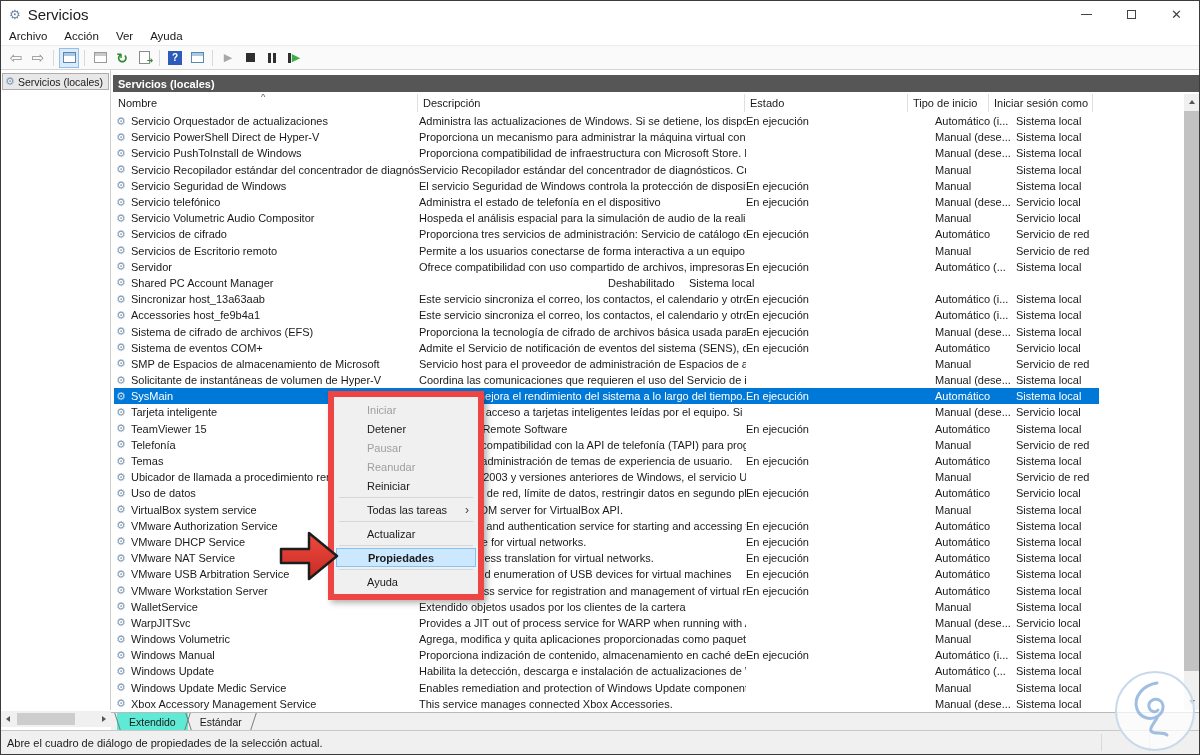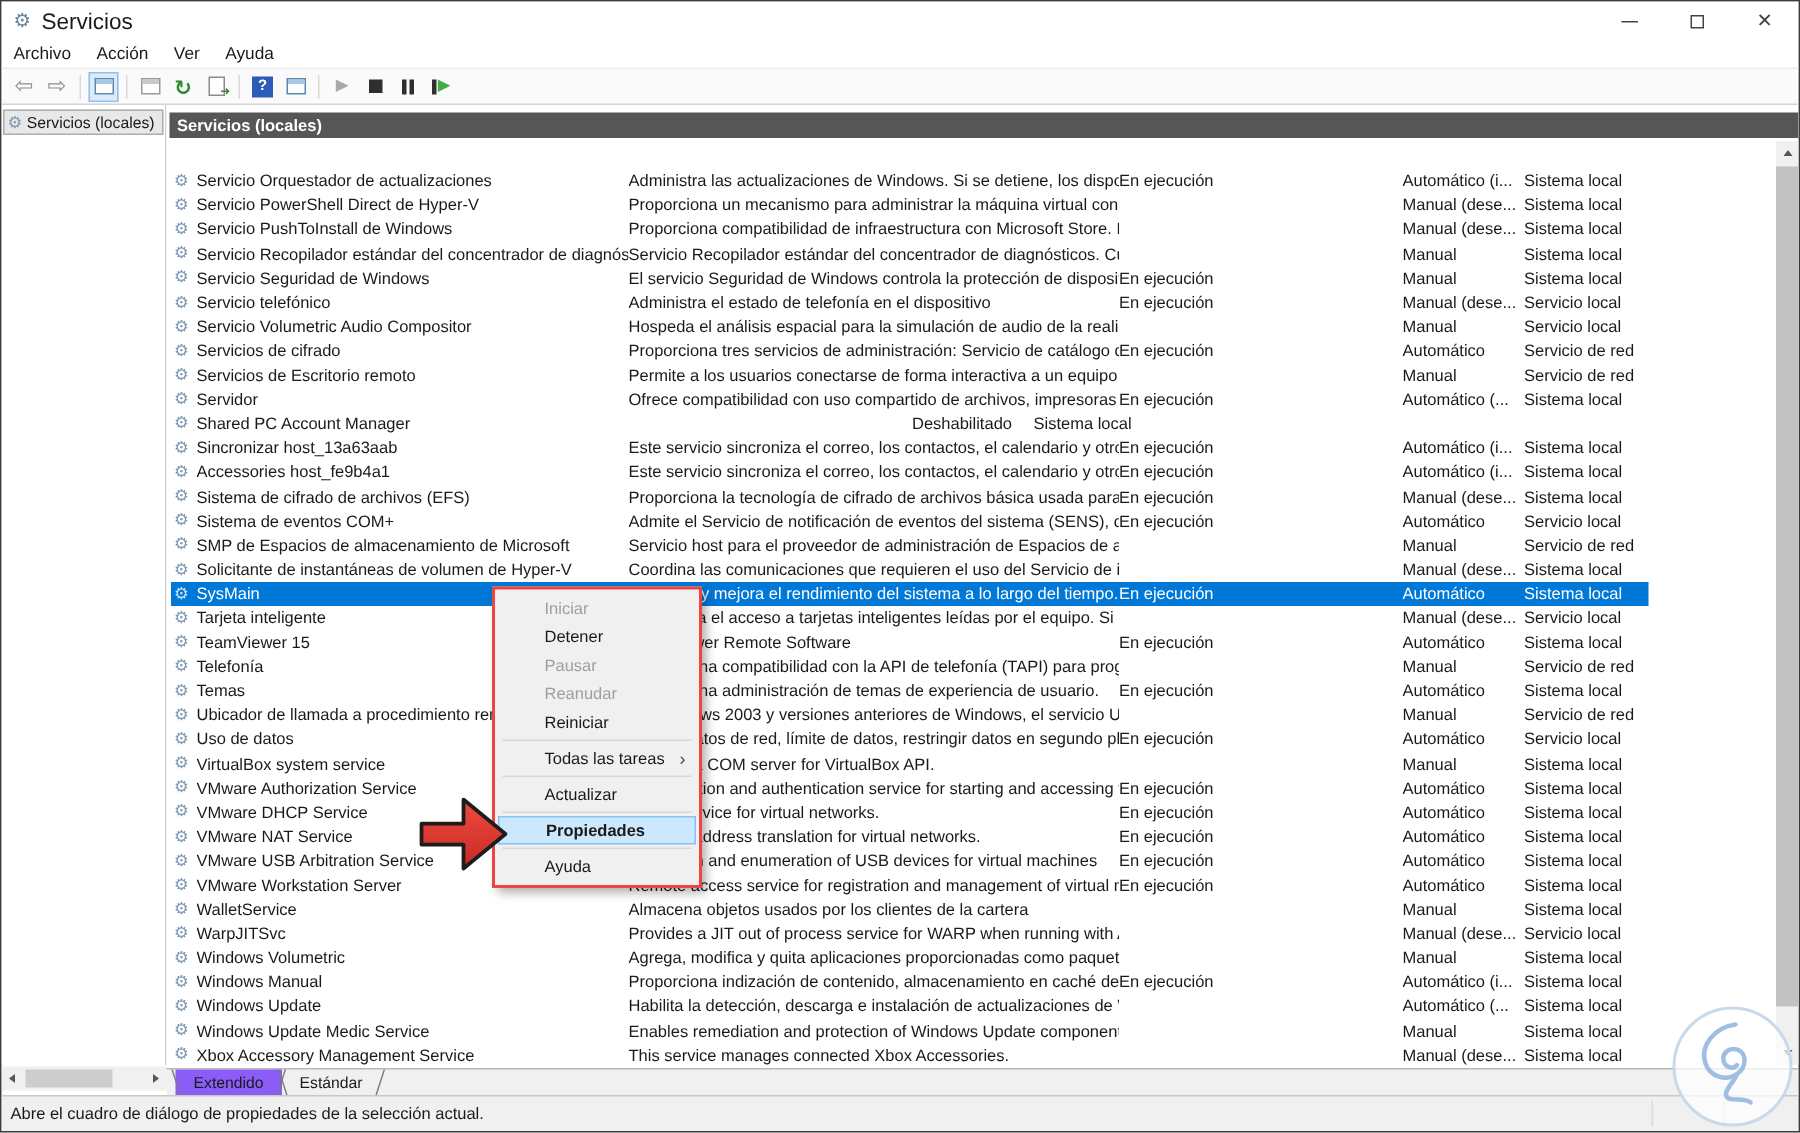--- a/index.html
+++ b/index.html
@@ -76,28 +76,28 @@
   .vs-up{top:0;} .vs-down{bottom:0;}
   .tri-u{width:0;height:0;border-left:3.5px solid transparent;border-right:3.5px solid transparent;border-bottom:4.5px solid #555;}
   .tri-d{width:0;height:0;border-left:3.5px solid transparent;border-right:3.5px solid transparent;border-top:4.5px solid #555;}
   .vs-thumb{position:absolute;left:0;top:17px;width:15px;height:560px;background:#c2c2c2;}
 
   
   .tabbar{position:absolute;left:110px;right:0;top:711px;height:18px;background:#f0f0f0;border-top:1px solid #b9b9b9;display:flex;align-items:stretch;padding-left:6px;}
   .tab{position:relative;padding:0 12px;display:flex;align-items:center;font-size:10.5px;}
   .tab::before{content:"";position:absolute;left:0;top:0;bottom:0;width:1px;background:#7a7a7a;transform:skewX(18deg);}
   .tab::after{content:"";position:absolute;right:0;top:0;bottom:0;width:1px;background:#7a7a7a;transform:skewX(-18deg);}
-  .tab.active{background:#8b5cf6;}
+  .tab.active{background:#5eead4;}
 
   
   .statusbar{position:absolute;left:0;right:0;top:729px;bottom:0;background:#f0f0f0;border-top:1px solid #c8c8c8;display:flex;align-items:center;padding-left:6px;font-size:11px;}
   .sb-sep{position:absolute;top:3px;bottom:3px;width:1px;background:#d9d9d9;}
 
   
-  .ctxmenu{position:absolute;left:327px;top:390px;width:140px;background:#f0f0f0;border:2px solid #ef4444;box-shadow:3px 3px 6px rgba(0,0,0,0.3);padding:3px 0;z-index:30;}
+  .ctxmenu{position:absolute;left:327px;top:390px;width:156px;background:#f0f0f0;border:6px solid #ef4444;box-shadow:3px 3px 6px rgba(0,0,0,0.3);padding:3px 0;z-index:30;}
   .mi{height:19px;display:flex;align-items:center;padding-left:33px;position:relative;font-size:11px;}
   .mi.disabled{color:#9f9f9f;}
   .mi.hl{background:#cce8ff;border:1px solid #84c3f1;margin:0 2px;padding-left:31px;font-weight:bold;}
   .mi .sub{position:absolute;right:9px;font-size:12px;color:#444;}
   .msep{height:1px;background:#d7d7d7;margin:2px 5px;}
 
   
   .red-arrow{position:absolute;left:278px;top:524px;z-index:35;}
 
   
@@ -189,20 +189,38 @@
         </div>
       <div class="hs-thumb"></div>
       <div class="hs-btn" style="margin-left:auto;">
           <span class="tri-r"></span>
         </div>
     </div>
   </div>
 
   <div class="main">
     <div class="panel-header">Servicios (locales)</div>
+    <div class="colheaders" id="colheaders">
+        <div class="ch-cell" style="width: 305px;">
+          <span>Nombre</span>
+          <span class="sort-caret">^</span>
+        </div>
+        <div class="ch-cell" style="width: 327px;">
+          <span>Descripción</span>
+        </div>
+        <div class="ch-cell" style="width: 163px;">
+          <span>Estado</span>
+        </div>
+        <div class="ch-cell" style="width: 81px;">
+          <span>Tipo de inicio</span>
+        </div>
+        <div class="ch-cell" style="width: 104px;">
+          <span>Iniciar sesión como</span>
+        </div>
+      </div>
     <div class="rows" id="rows">
         <div class="srow">
           <span class="cell c-ico">⚙</span>
           <span class="cell c-name">Servicio Orquestador de actualizaciones</span>
           <span class="cell c-desc">Administra las actualizaciones de Windows. Si se detiene, los dispositi...</span>
           <span class="cell c-est">En ejecución</span>
           <span class="cell c-tipo">Automático (i...</span>
           <span class="cell c-ses">Sistema local</span>
         </div>
         <div class="srow">
@@ -432,21 +450,21 @@
           <span class="cell c-ico">⚙</span>
           <span class="cell c-name">VMware Workstation Server</span>
           <span class="cell c-desc">Remote access service for registration and management of virtual ma...</span>
           <span class="cell c-est">En ejecución</span>
           <span class="cell c-tipo">Automático</span>
           <span class="cell c-ses">Sistema local</span>
         </div>
         <div class="srow">
           <span class="cell c-ico">⚙</span>
           <span class="cell c-name">WalletService</span>
-          <span class="cell c-desc">Almacena objetos usados por los clientes de la cartera</span>
+          <span class="cell c-desc">Extendido objetos usados por los clientes de la cartera</span>
           <span class="cell c-est"></span>
           <span class="cell c-tipo">Manual</span>
           <span class="cell c-ses">Sistema local</span>
         </div>
         <div class="srow">
           <span class="cell c-ico">⚙</span>
           <span class="cell c-name">WarpJITSvc</span>
           <span class="cell c-desc">Provides a JIT out of process service for WARP when running with AC...</span>
           <span class="cell c-est"></span>
           <span class="cell c-tipo">Manual (dese...</span>

